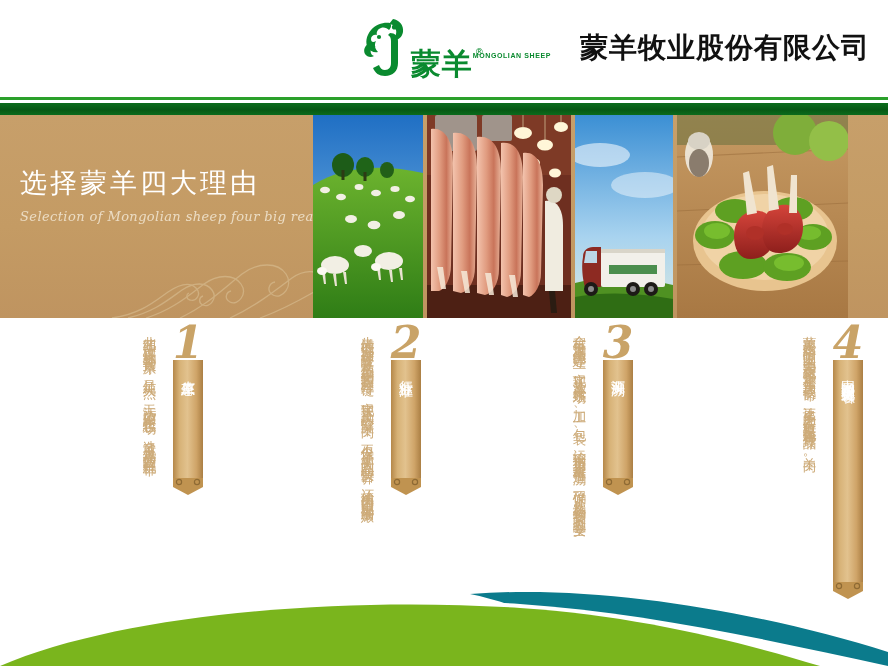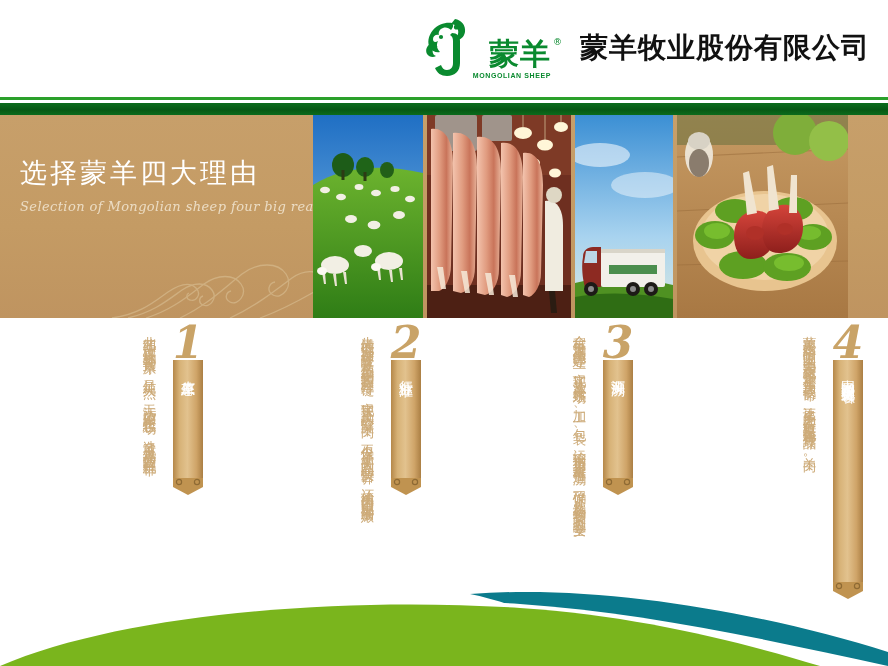--- a/index.html
+++ b/index.html
@@ -15,21 +15,21 @@
   
   .header{
     position:absolute;left:0;top:0;width:888px;height:96px;
     background:#ffffff;
     display:flex;align-items:center;justify-content:flex-end;
     padding-right:18px;box-sizing:border-box;
   }
   .logo-block{display:flex;align-items:center;gap:10px;}
   .logo-mark{display:flex;align-items:flex-end;gap:3px;}
   .ram-svg{display:block;}
-  .logo-cn-wrap{position:relative;display:flex;flex-direction:column;align-items:flex-end;}
+  .logo-cn-wrap{position:relative;display:flex;align-items:flex-start;}
   .logo-cn{
     font-family:"DejaVu Sans","Liberation Sans",sans-serif;
     font-weight:bold;font-size:30px;color:#0a8a2f;letter-spacing:1px;line-height:1;
   }
   .logo-reg{position:absolute;right:-11px;top:-2px;font-size:9px;color:#0a8a2f;}
   .logo-en{
     font-size:7px;color:#0a8a2f;letter-spacing:.6px;margin-top:3px;
     font-family:"Liberation Sans",sans-serif;font-weight:bold;
   }
   .logo-divider{width:1px;height:54px;background:transparent;margin:0 4px;}
@@ -48,21 +48,21 @@
   .rule-gap{position:absolute;left:0;top:100px;width:888px;height:3px;background:#ffffff;}
   .rule-thick{position:absolute;left:0;top:103px;width:888px;height:12px;
     background:linear-gradient(180deg,#0d6e1d 0%,#075814 55%,#0b6b1c 100%);}
 
   
   .banner{
     position:absolute;left:0;top:115px;width:888px;height:203px;
     background:linear-gradient(180deg,#c79f6a 0%,#c49b64 55%,#bf9460 100%);
     overflow:hidden;
   }
-  .banner-text{position:absolute;left:20px;top:44px;}
+  .banner-text{position:absolute;left:20px;top:54px;}
   .banner-title{
     font-size:27px;color:#ffffff;letter-spacing:3px;font-weight:normal;
     font-family:"DejaVu Sans","Liberation Sans",sans-serif;line-height:1;
   }
   .banner-sub{
     margin-top:13px;font-size:13px;color:#efe2cc;letter-spacing:.4px;
     font-family:"DejaVu Serif","Liberation Serif",serif;font-style:italic;opacity:.92;
   }
   .swirl{position:absolute;left:110px;bottom:-6px;opacity:.55;}
 

